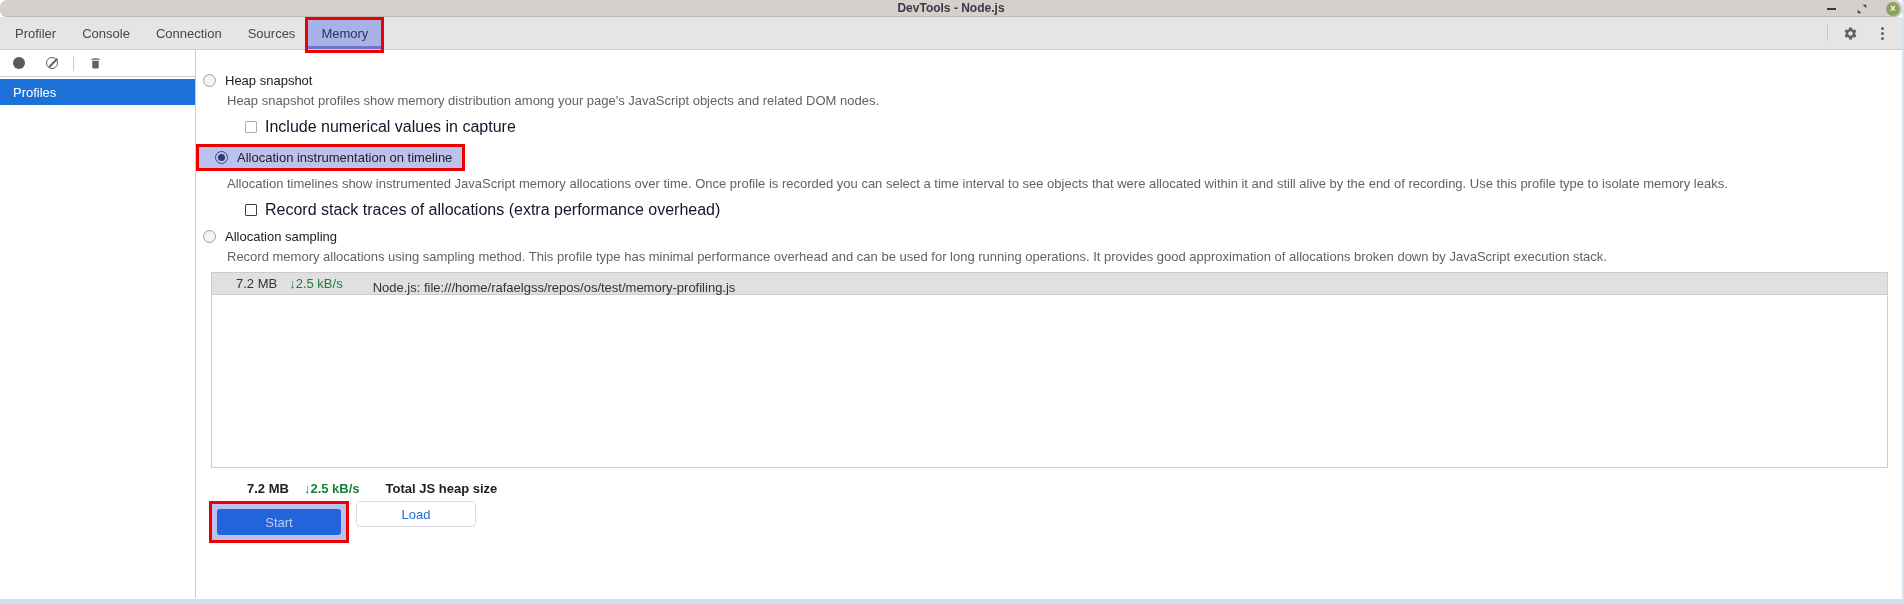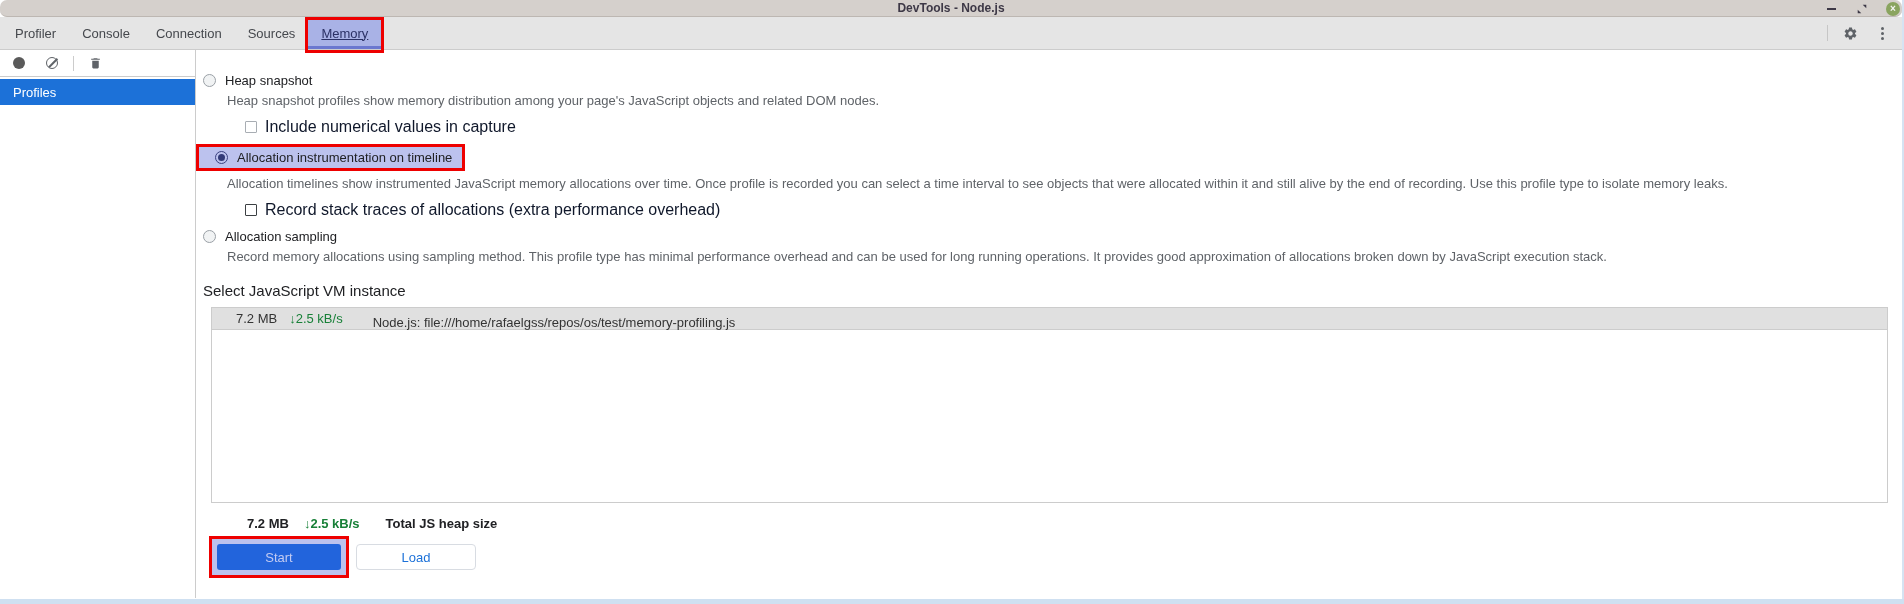--- a/index.html
+++ b/index.html
@@ -57,21 +57,20 @@
     padding: 0 13px;
     color: #45484d;
     cursor: default;
     position: relative;
     font-size: 13px;
   }
   .tab.selected {
     background: var(--tab-selected-bg, #a9b2e6);
     color: #2b3165;
     box-shadow: inset 0 -3px 0 var(--tab-selected-border, #6b77cf);
-    text-decoration: underline;
   }
   .annot-box {
     position: absolute;
     border: 3px solid var(--annotation, #ee0000);
     pointer-events: none;
     z-index: 6;
   }
   .annot-tab { inset: 0px -3px -4px -3px; }
   .tabbar-right {
     margin-left: auto;
@@ -173,21 +172,21 @@
   .vm-name { color: #333; margin-left: 30px; margin-top: 8px; }
 
   .summary {
     margin: 13px 0 0 44px;
     display: flex; align-items: center;
     font-weight: bold; font-size: 13px;
   }
   .summary .rate { color: var(--rate-green, #188038); margin-left: 15px; }
   .summary .lbl { margin-left: 26px; color: #202124; }
 
-  .btn-row { display: flex; align-items: center; margin: 5px 0 0 6px; }
+  .btn-row { display: flex; align-items: flex-start; margin: 5px 0 0 6px; }
   .start-annot {
     border: 3px solid var(--annotation, #ee0000);
     background: var(--annotation-fill, #c9cdf2);
     padding: 5px;
     display: inline-block;
   }
   button { font-family: inherit; font-size: 13px; cursor: default; }
   .start {
     width: 124px; height: 26px;
     background: var(--start-blue, #2264dc);
@@ -300,21 +299,20 @@
         <span class="checkbox dark"></span>
         <span class="chk-label">Record stack traces of allocations (extra performance overhead)</span>
       </div>
 
       <div class="opt-row">
         <span class="radio"></span>
         <span class="opt-label">Allocation sampling</span>
       </div>
       <div class="opt-desc">Record memory allocations using sampling method. This profile type has minimal performance overhead and can be used for long running operations. It provides good approximation of allocations broken down by JavaScript execution stack.</div>
 
-      <div class="h1 h2">Select JavaScript VM instance</div>
       <div class="vm-table">
         <div class="vm-row">
           <span class="vm-heap">7.2 MB</span>
           <span class="vm-rate"><span class="arrow">↓</span><span>2.5 kB/s</span></span>
           <span class="vm-name">Node.js: file:///home/rafaelgss/repos/os/test/memory-profiling.js</span>
         </div>
       </div>
 
       <div class="summary">
         <span class="heap">7.2 MB</span>

